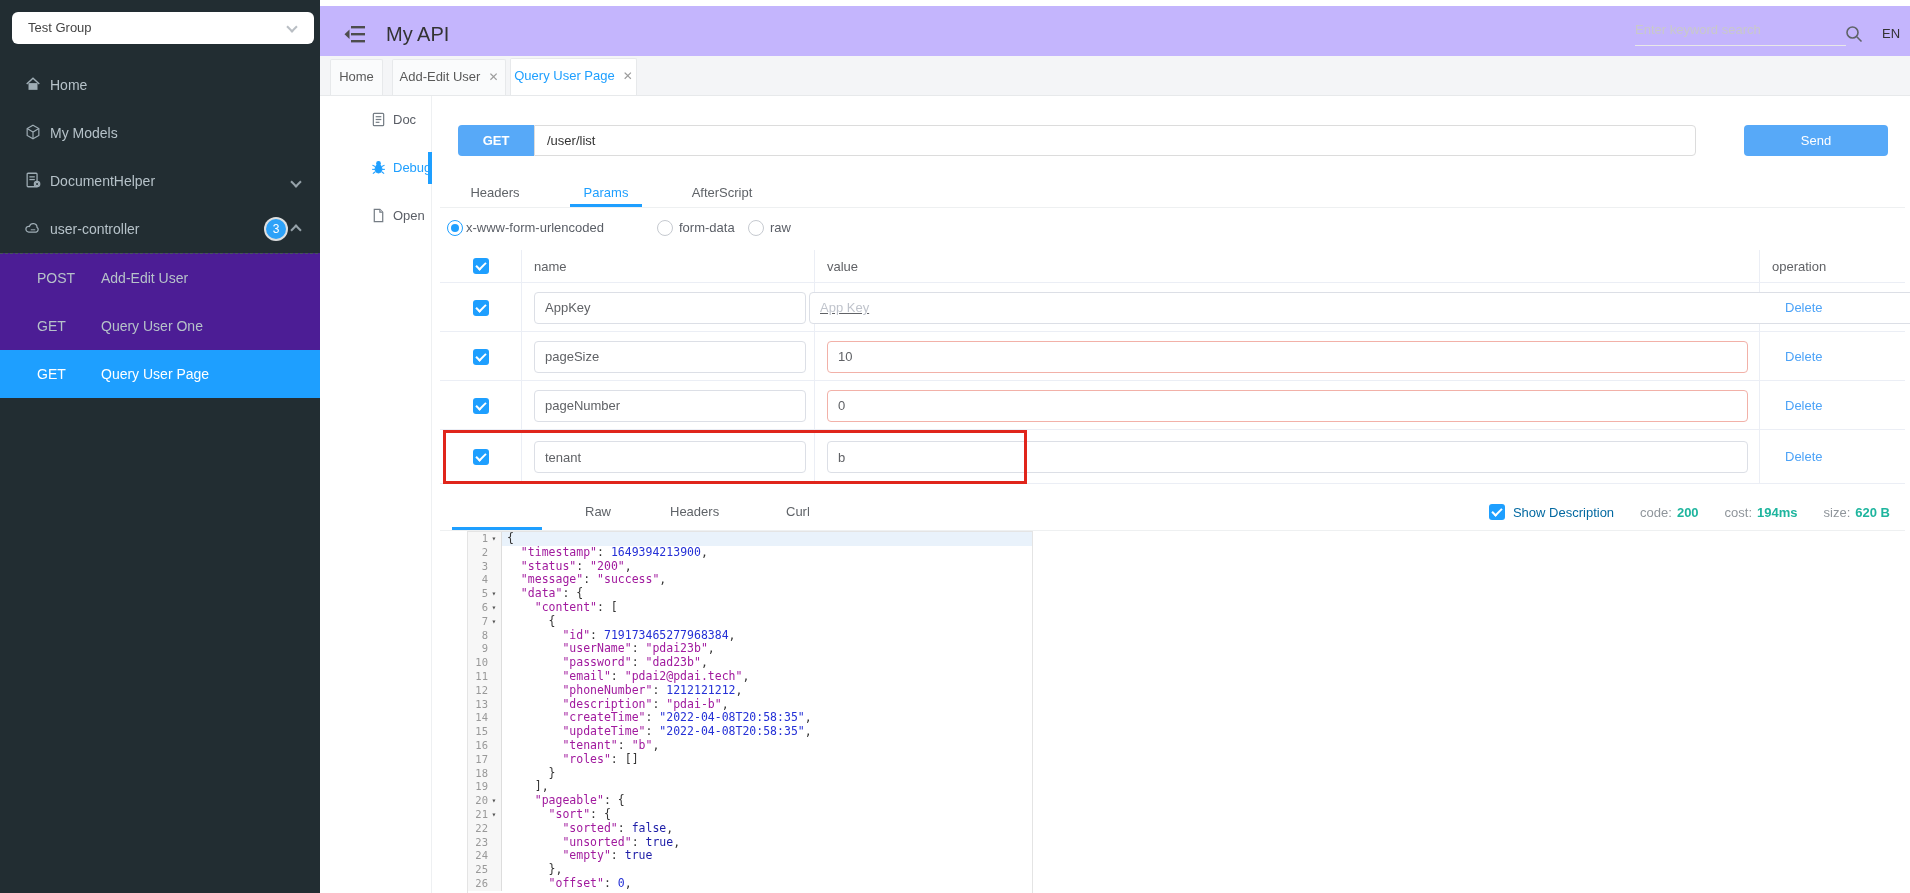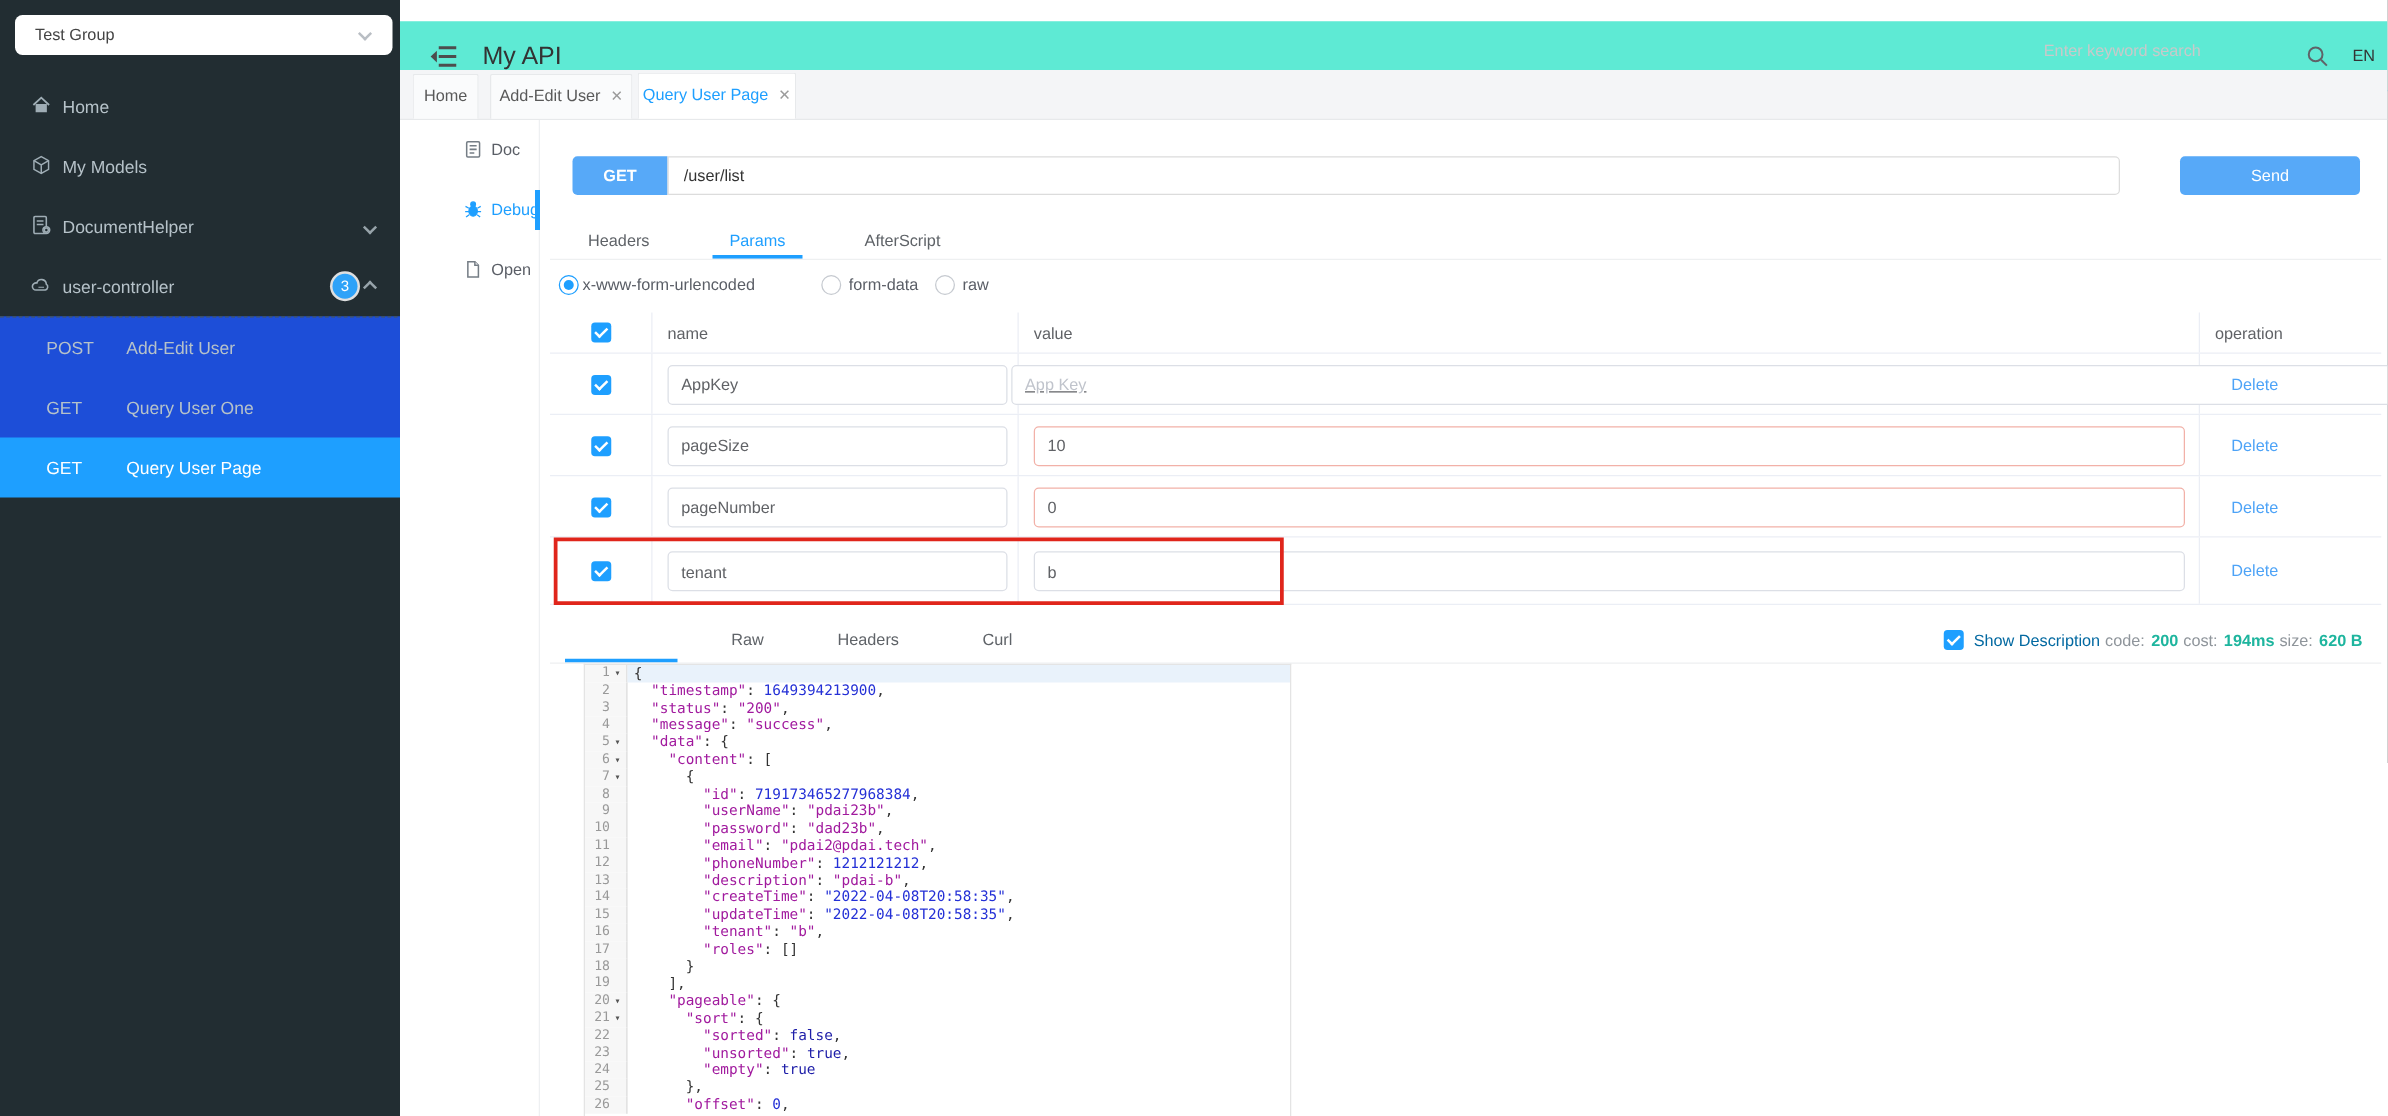--- a/index.html
+++ b/index.html
@@ -15,29 +15,29 @@
   .chev.down { transform:rotate(45deg); }
   .chev.up   { transform:rotate(-135deg); }
   .chev.lt   { border-color:#b9bec4; }
   .sb-item { position:absolute; left:0; width:320px; height:48px; color:#b6c2c9; font-size:14px; cursor:pointer; }
   .sb-item .sb-ic { position:absolute; left:24px; top:14px; width:20px; height:20px; color:#9fadb5; }
   .sb-item .sb-label { position:absolute; left:50px; top:0; line-height:48px; }
   .sb-item .sb-chev { position:absolute; right:20px; top:21px; }
   .badge { position:absolute; right:34px; top:14px; width:20px; height:20px; border-radius:50%;
            background:#2ea2f8; color:#fff; font-size:12px; line-height:20px; text-align:center;
            box-shadow:0 0 0 2px rgba(255,255,255,.85); }
-  #sidebar-submenu { position:absolute; left:0; top:253px; width:348px; height:144px; background:#1d4ed8;
+  #sidebar-submenu { position:absolute; left:0; top:253px; width:348px; height:144px; background:#4c1d95;
                      border-top:1px dashed #46545b; }
   .api-item { position:absolute; left:0; width:320px; height:48px; color:#b6c2c9; font-size:14px; cursor:pointer; }
   .api-item .m { position:absolute; left:37px; line-height:48px; }
   .api-item .t { position:absolute; left:101px; line-height:48px; }
   .api-item.sel { background:#1E9FFF; color:#fff; }
 
   
-  #header { position:absolute; left:320px; top:17px; width:1590px; height:56px; background:#5eead4; border-bottom:1px solid #3b82f6; }
+  #header { position:absolute; left:320px; top:6px; width:1590px; height:56px; background:#c4b5fd; border-bottom:1px solid #3b82f6; }
   #collapse-btn { position:absolute; left:24px; top:18px; width:22px; height:20px; color:#4d4d4d; cursor:pointer; }
   #page-title { position:absolute; left:66px; top:0; line-height:56px; font-size:20px; color:#333; }
   #kw-search { position:absolute; left:1315px; top:8px; width:211px; height:32px; border:none;
                border-bottom:1px solid #e8e8e8; outline:none; font-size:13px; color:#666; background:transparent; }
   #kw-search::placeholder { color:#c9c9c9; }
   #search-btn { position:absolute; left:1525px; top:19px; width:18px; height:18px; color:#5f6368; cursor:pointer; }
   #lang { position:absolute; left:1562px; top:0; line-height:56px; font-size:13px; color:#333; cursor:pointer; }
 
   
   #tabbar { position:absolute; left:320px; top:56px; width:1590px; height:40px; background:#f4f5f7; border-bottom:1px solid #e7e9eb; }
@@ -91,21 +91,21 @@
   
   .rs-tab { position:absolute; top:497px; height:30px; line-height:30px; font-size:13px; color:#5f6368; cursor:pointer; }
   .rs-tab.act { color:#1E9FFF;margin-top:30px; }
   #rs-underline { position:absolute; left:452px; top:527px; width:90px; height:3px; background:#1E9FFF; }
   #rs-divider { position:absolute; left:440px; top:530px; width:1465px; height:1px; background:#eef0f1; }
   #rs-meta { position:absolute; top:502px; right:20px; height:20px; display:flex; align-items:center; font-size:13px; }
   #rs-meta .cbx2 { position:relative; width:16px; height:16px; background:#1E9FFF; border-radius:3px; cursor:pointer; margin-right:8px; }
   #rs-meta .cbx2::after { content:""; position:absolute; left:5px; top:2px; width:4px; height:8px;
                 border:solid #fff; border-width:0 2px 2px 0; transform:rotate(45deg); }
   #rs-meta .sd { color:#0369a1; }
-  #rs-meta .ml { color:#8f959b; margin-left:4px; }
+  #rs-meta .ml { color:#8f959b; margin-left:26px; }
   #rs-meta .mv { color:#1eb59e; font-weight:bold; margin-left:5px; }
 
   
   #editor { position:absolute; left:467px; top:531px; width:566px; height:362px; border:1px solid #e4e4e4; border-bottom:none;
             background:#fff; overflow:hidden; font-family:"DejaVu Sans Mono", monospace; }
   .ed-line { display:flex; height:13.8px; line-height:13.8px; font-size:11.5px; }
   .gut { flex:0 0 34px; background:#f7f7f7; border-right:1px solid #ddd; display:flex; }
   .ln { display:inline-block; width:20px; text-align:right; color:#999; font-size:10.5px; }
   .fold { display:inline-block; width:12px; text-align:center; color:#555; font-size:8px; cursor:pointer; }
   .code { flex:1; white-space:pre; padding-left:5px; color:#333; }

